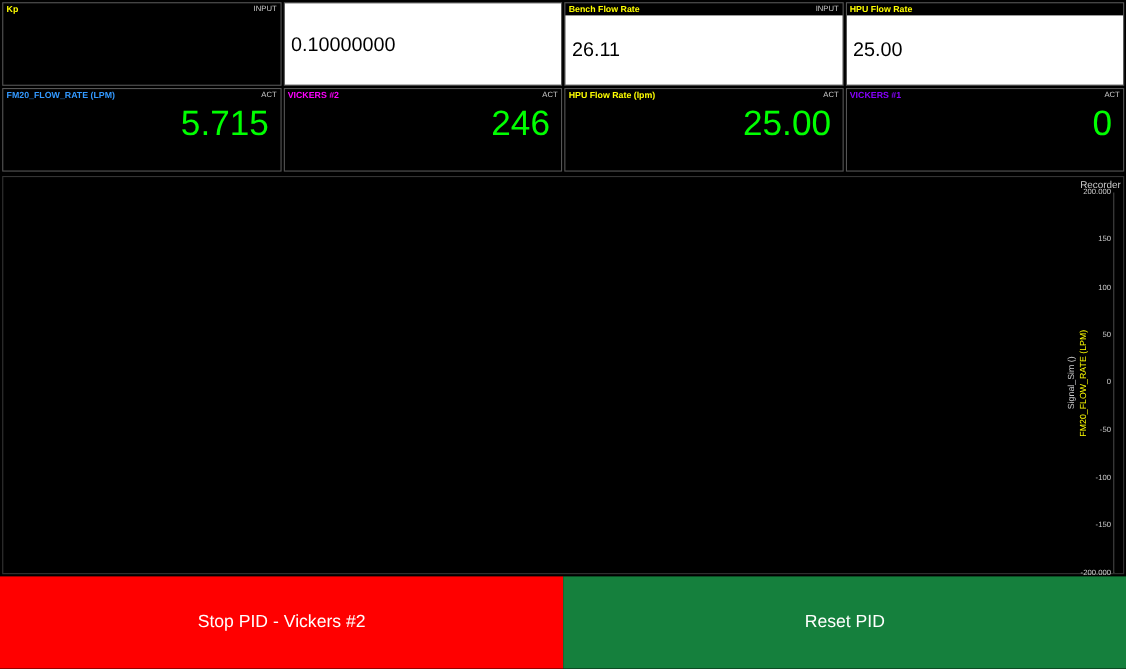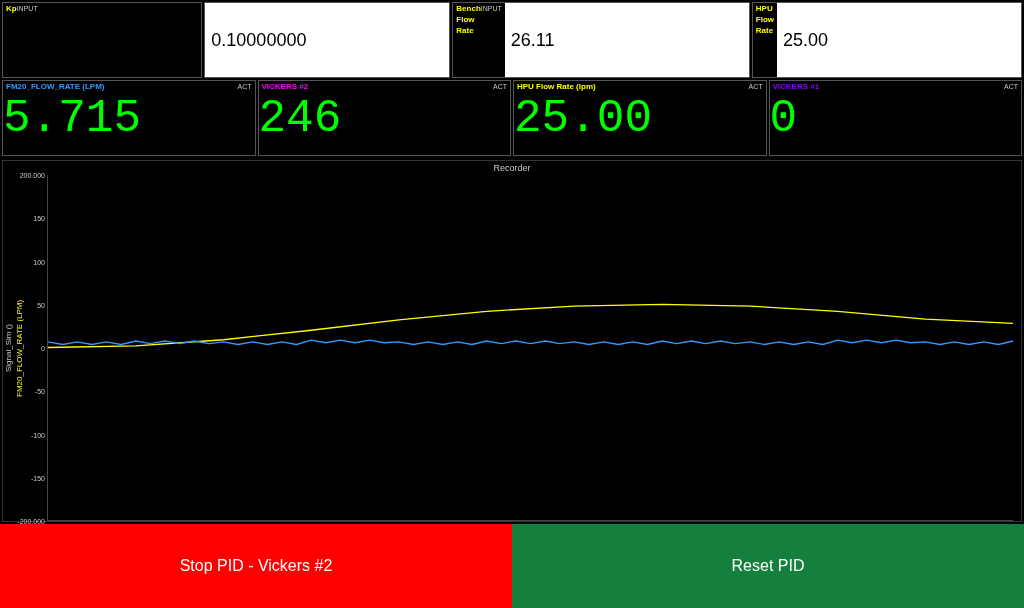--- a/index.html
+++ b/index.html
@@ -17,21 +17,21 @@
     display: flex;
     gap: 2px;
     padding: 2px;
     height: 80px;
   }
   .input-panel {
     flex: 1;
     border: 1px solid #555;
     background: #000;
     display: flex;
-    flex-direction: row;
+    flex-direction: column;
   }
   .input-header {
     display: flex;
     justify-content: space-between;
     padding: 0 3px;
     height: 11px;
     font-size: 8px;
     line-height: 11px;
   }
   .input-label { font-weight: bold; }
@@ -72,40 +72,41 @@
     padding: 0 3px;
     height: 11px;
     font-size: 8px;
     line-height: 11px;
   }
   .act-label { font-weight: bold; }
   .act-tag { color: #ccc; font-size: 7px; }
   .act-value {
     flex: 1;
     color: #0f0;
-    font-size: 46px;
-    font-family: Liberation Mono, monospace;
-    text-align: left;
+    font-size: 32px;
+    font-family: Liberation Sans, sans-serif;
+    text-align: right;
     padding: 4px 10px 0 0;
     line-height: 1;
   }
   .fm20 .act-label { color: #39f; }
   .v2 .act-label { color: #f0f; }
   .hpuact .act-label { color: #ff0; }
   .v1 .act-label { color: #80f; }
 
   
   .chart-area {
     flex: 1;
     background: #000;
     position: relative;
     border: 1px solid #333;
     margin: 2px;
     display: flex;
     flex-direction: column;
+    align-items: flex-end;
   }
   .chart-title {
     text-align: center;
     color: #ccc;
     font-size: 9px;
     padding: 2px;
   }
   .plot-wrap {
     flex: 1;
     display: flex;

